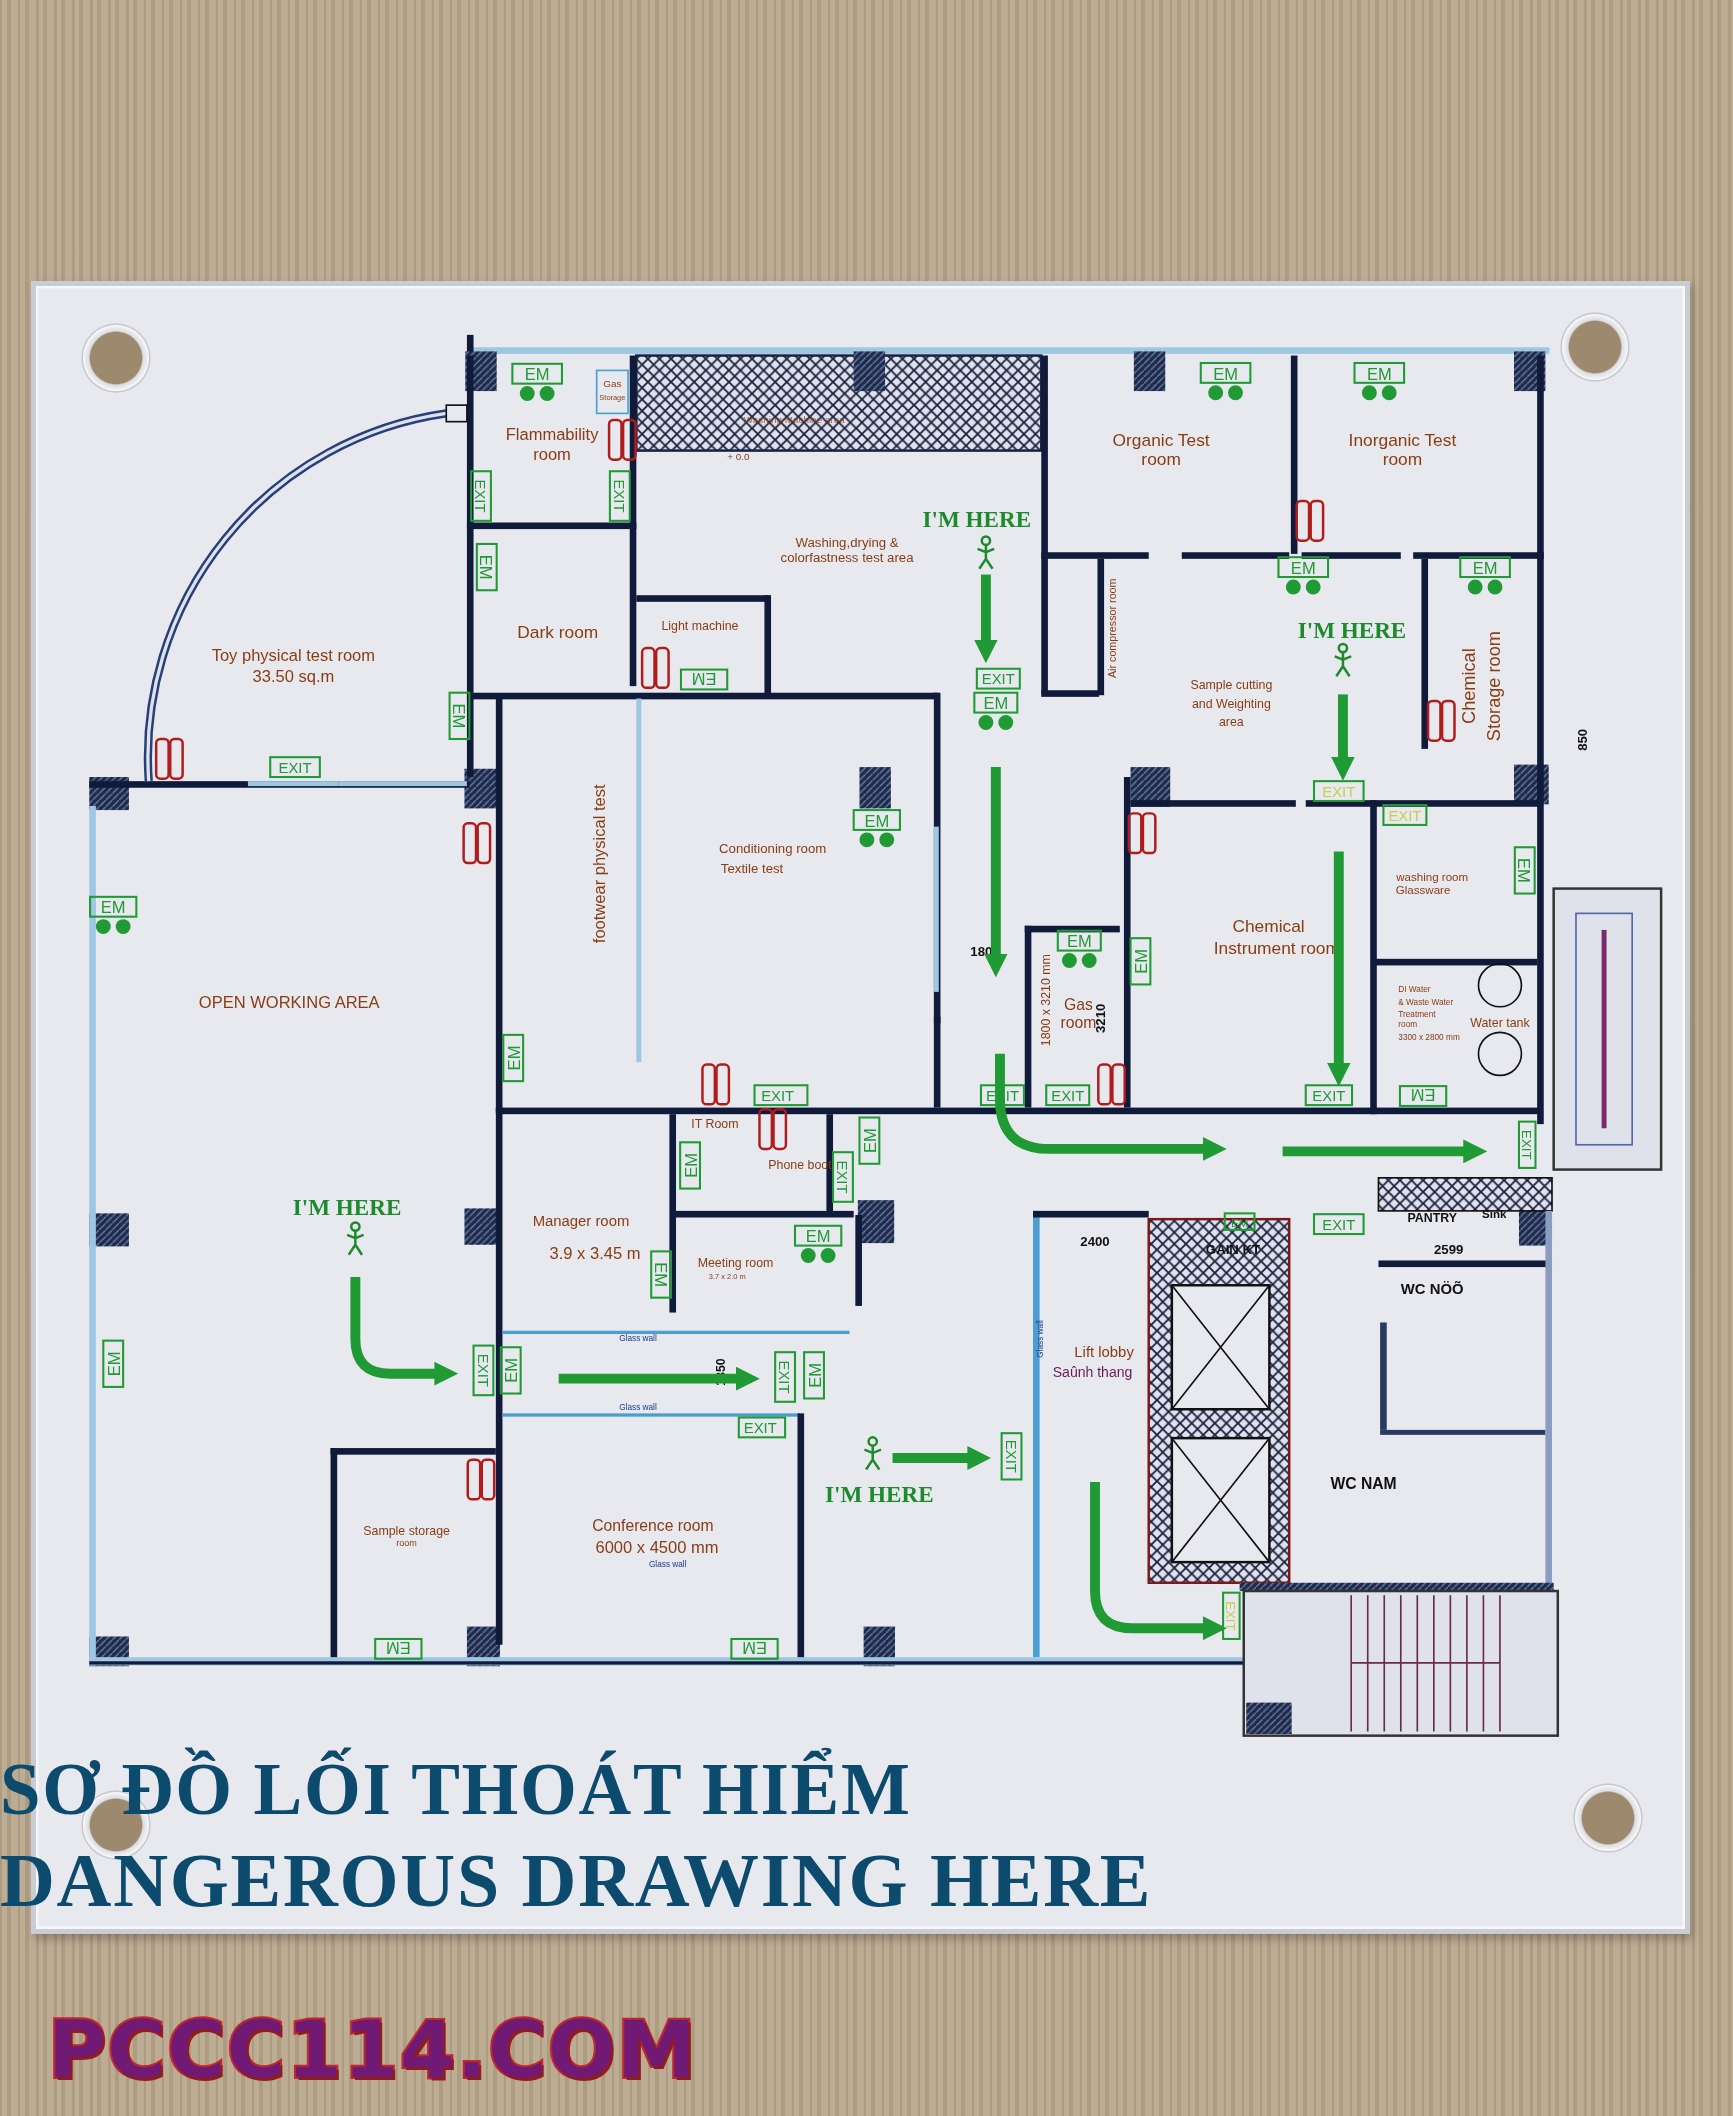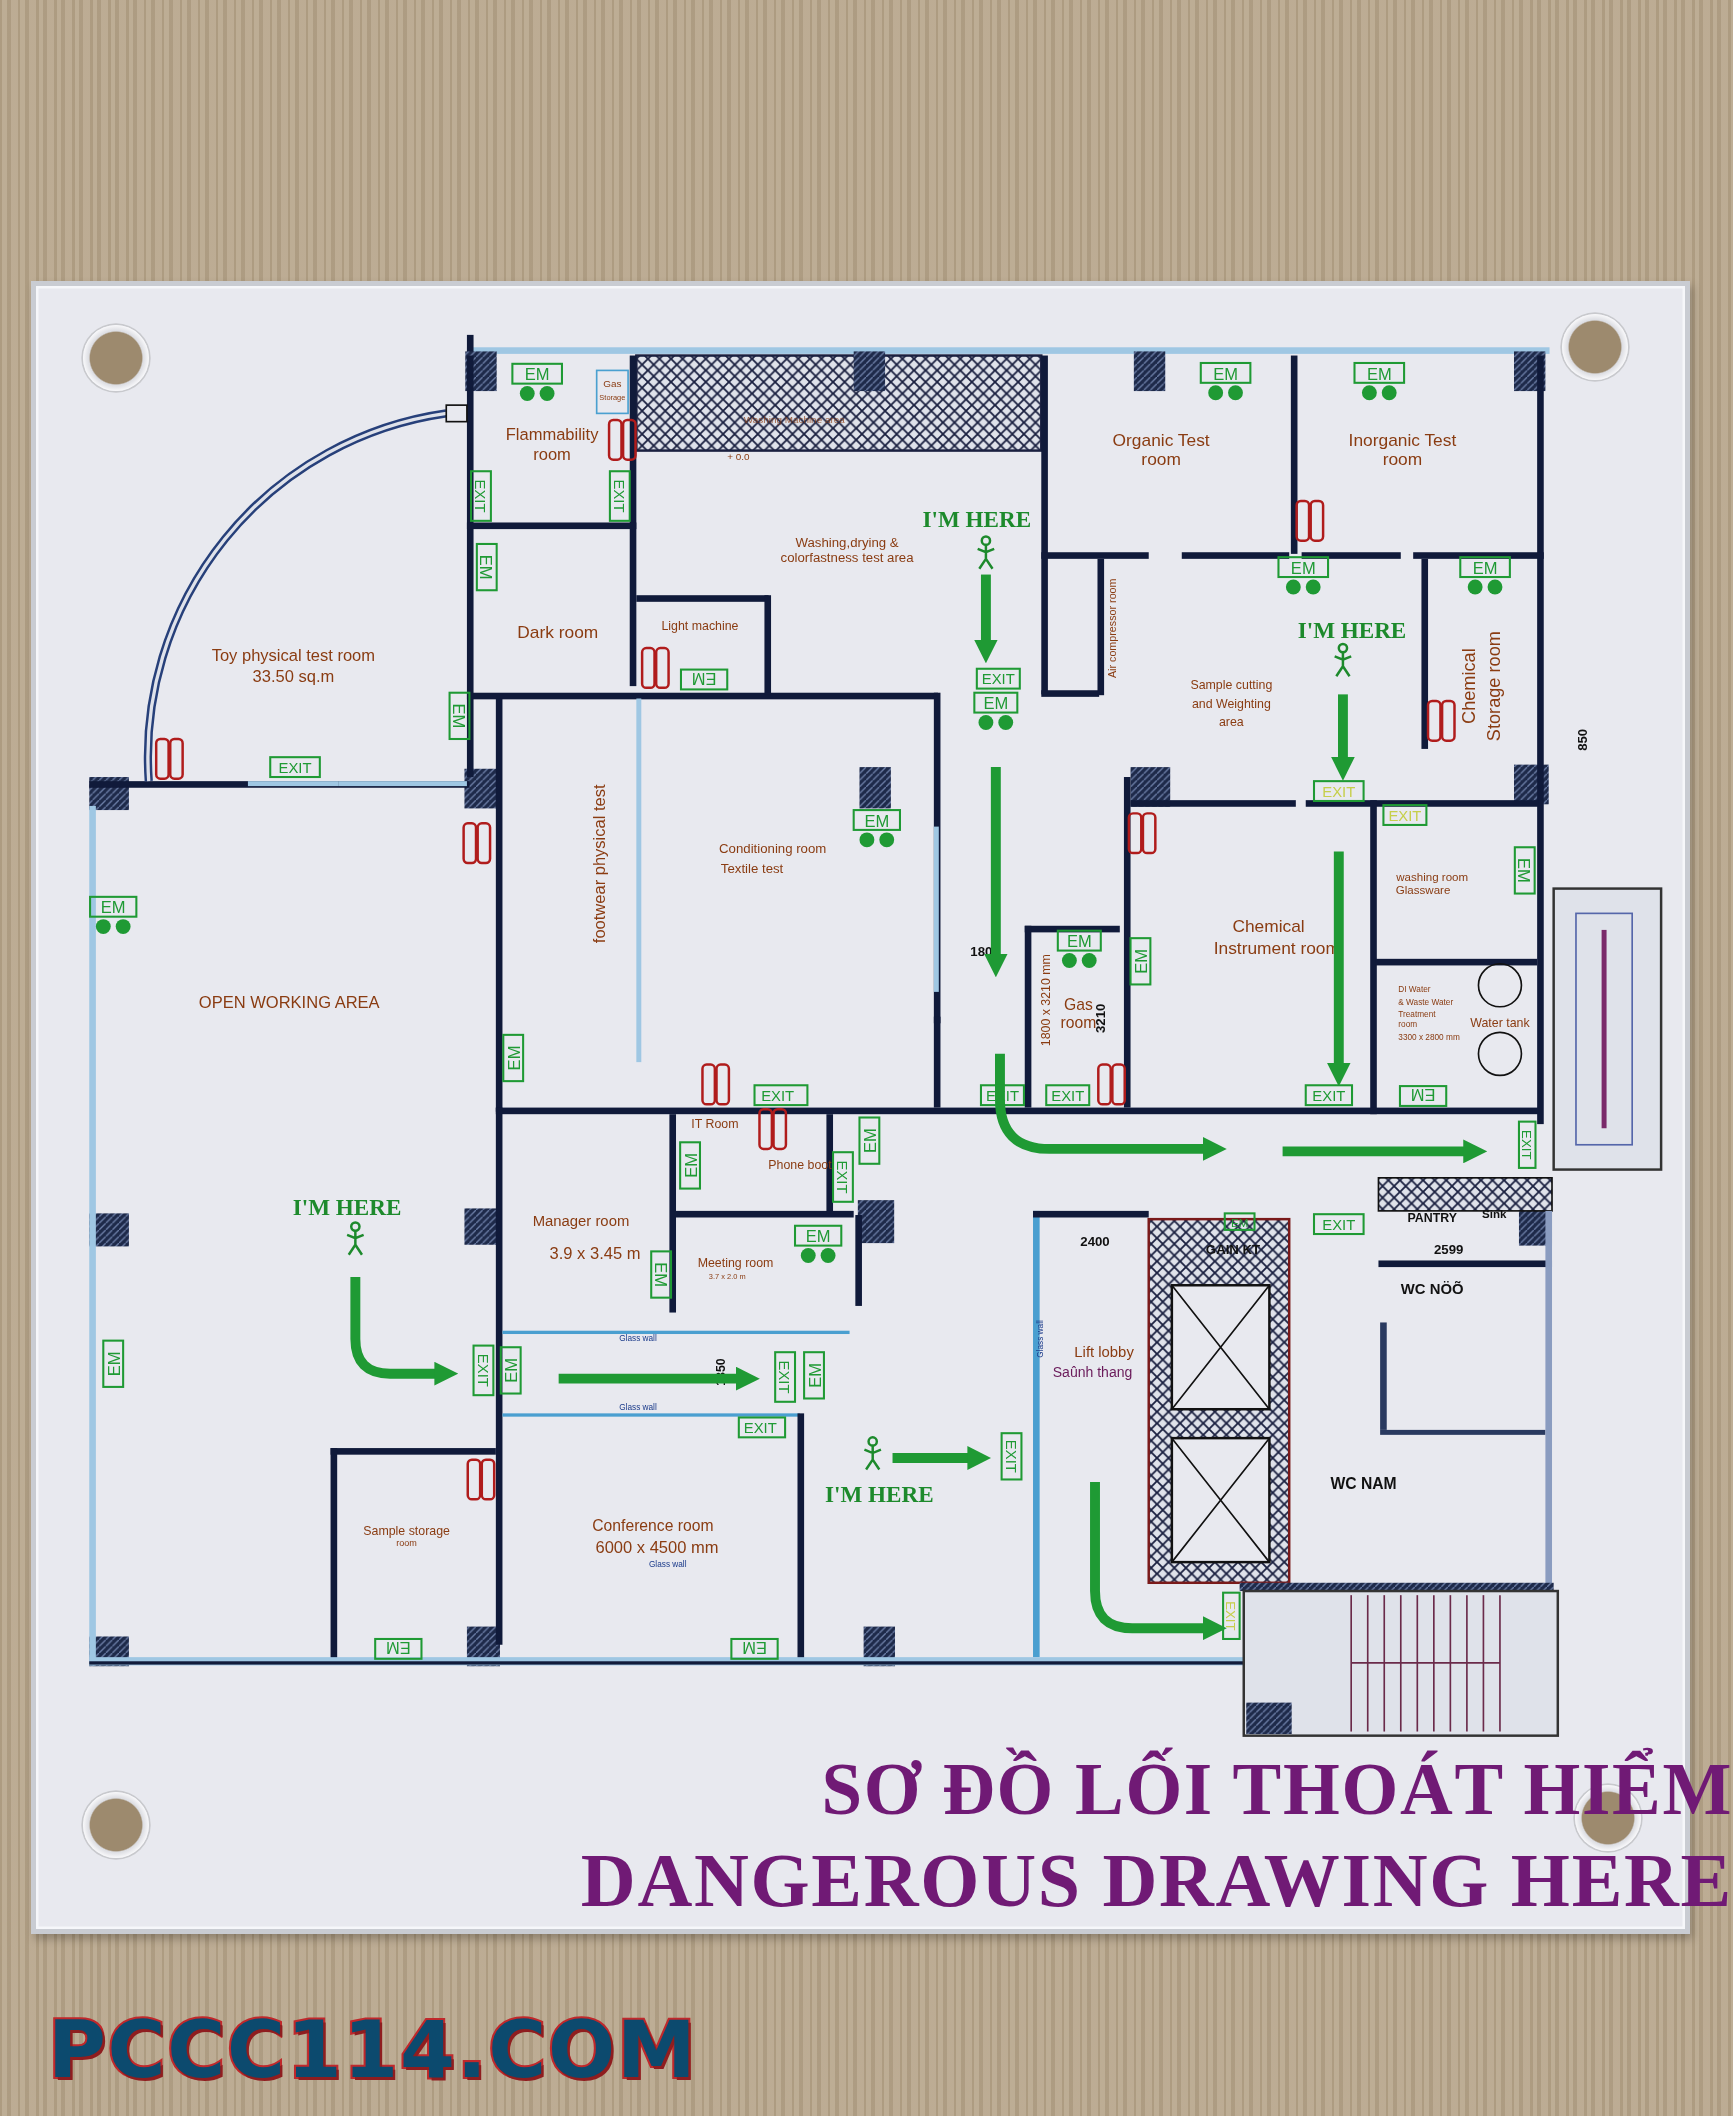--- a/index.html
+++ b/index.html
@@ -14,27 +14,27 @@
     background:radial-gradient(circle,#9d8a6e 0 55%,#dcdde2 58%,#f7f7f9 70%,#b8babf 100%);
     box-shadow:0 0 0 1.7px #c8c9cd;}
   svg#plan{position:absolute;left:0;top:0;}
   .lbl{fill:#8a3c12;font-family:"Liberation Sans",sans-serif;}
   .dim{fill:#111;font-family:"Liberation Sans",sans-serif;font-weight:bold;}
   .here{fill:#1d8a2c;font-family:"Liberation Serif",serif;font-weight:bold;}
   .em{fill:none;stroke:#1f9a34;stroke-width:2.5;}
   .emt{fill:#1f9a34;font-family:"Liberation Sans",sans-serif;}
   .wall{fill:#101a3a;}
   .glass{fill:#9fc7e3;}
-  #title1,#title2{position:absolute;left:0;width:1733px;text-align:right;
-    font-family:"Liberation Serif",serif;font-weight:bold;color:#701a75;
+  #title1,#title2{position:absolute;left:0;width:1733px;text-align:left;
+    font-family:"Liberation Serif",serif;font-weight:bold;color:#0c4a6e;
     letter-spacing:1.7px;}
   #title1{top:1748px;font-size:73px;}
   #title2{top:1837px;font-size:76px;}
   #watermark{position:absolute;left:48px;top:2004px;font-family:"DejaVu Sans",sans-serif;
-    font-weight:bold;font-size:79px;color:#0c4a6e;letter-spacing:1.7px;
+    font-weight:bold;font-size:79px;color:#701a75;letter-spacing:1.7px;
     -webkit-text-stroke:4.1px #c0282b;paint-order:stroke fill;
     text-shadow:2.5px 3.3px 0 #8f1d1f;}
 </style>
 </head>
 <body>
 
 <div id="plaque"></div>
 <div class="screw" style="left:83px;top:325px;"></div>
 <div class="screw" style="left:1562px;top:314px;"></div>
 <div class="screw" style="left:83px;top:1792px;"></div>

